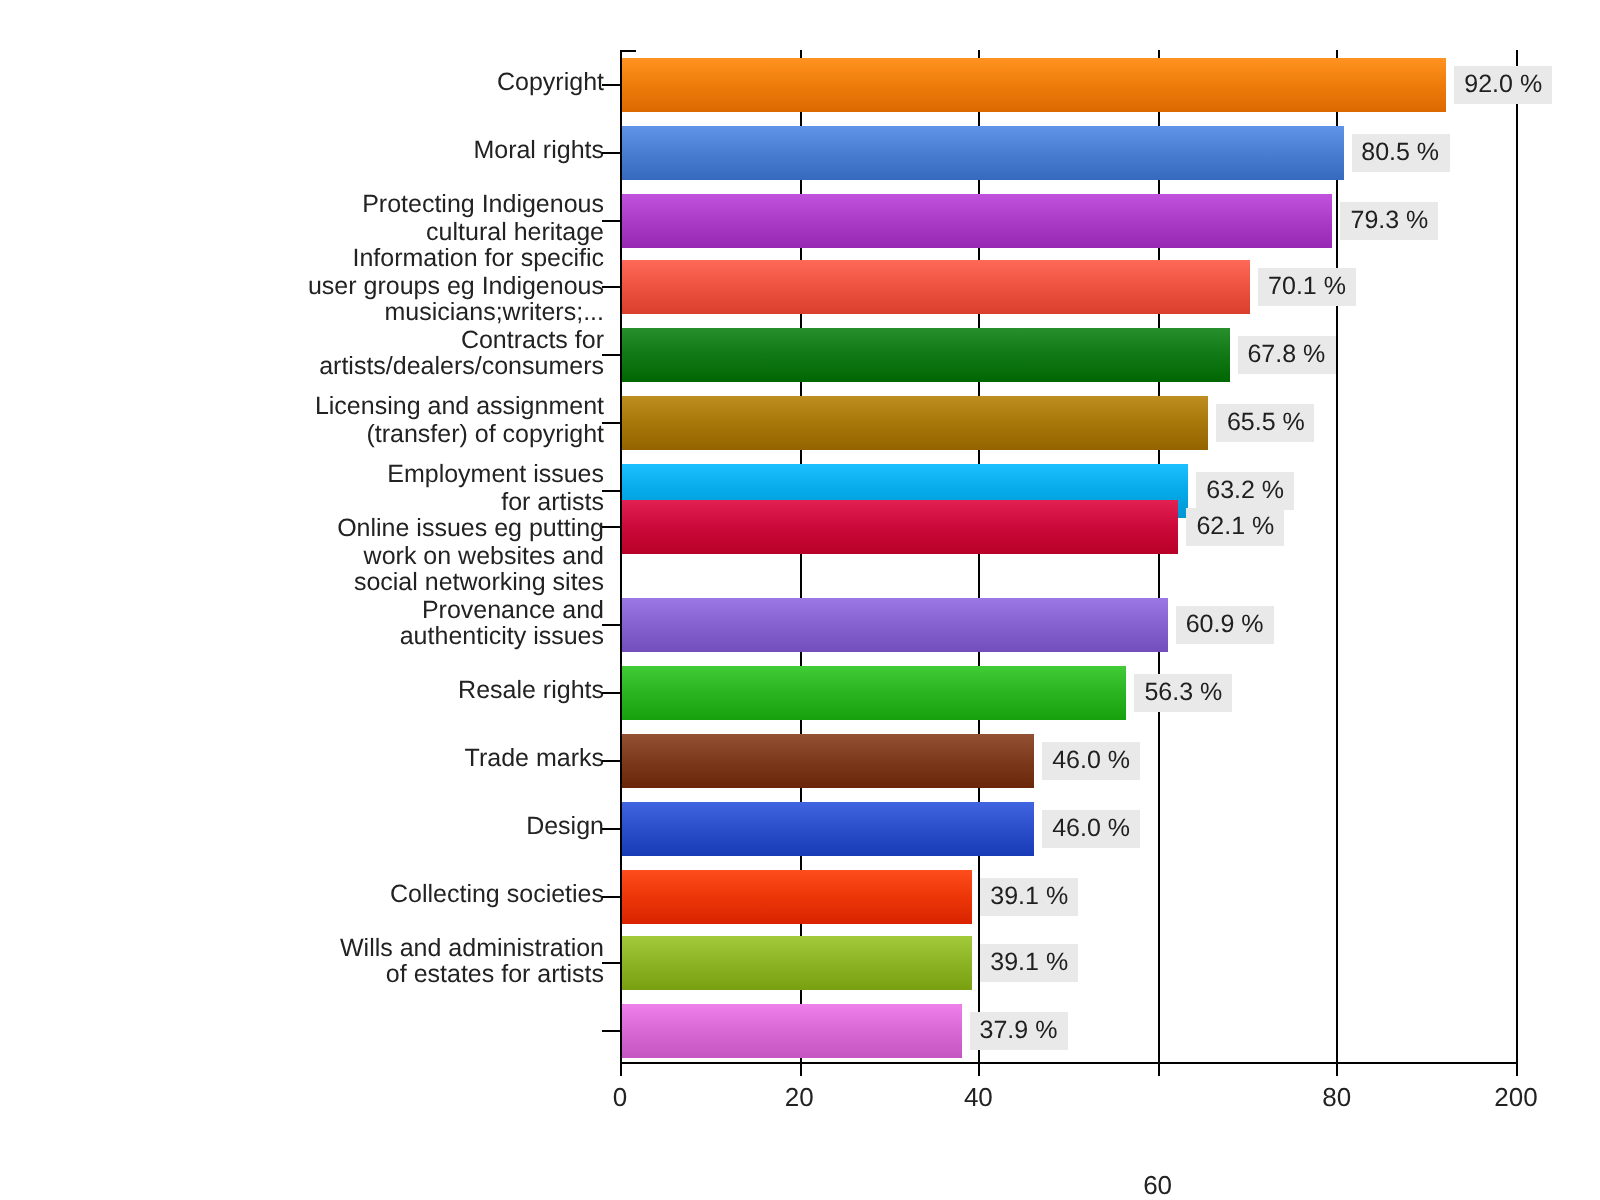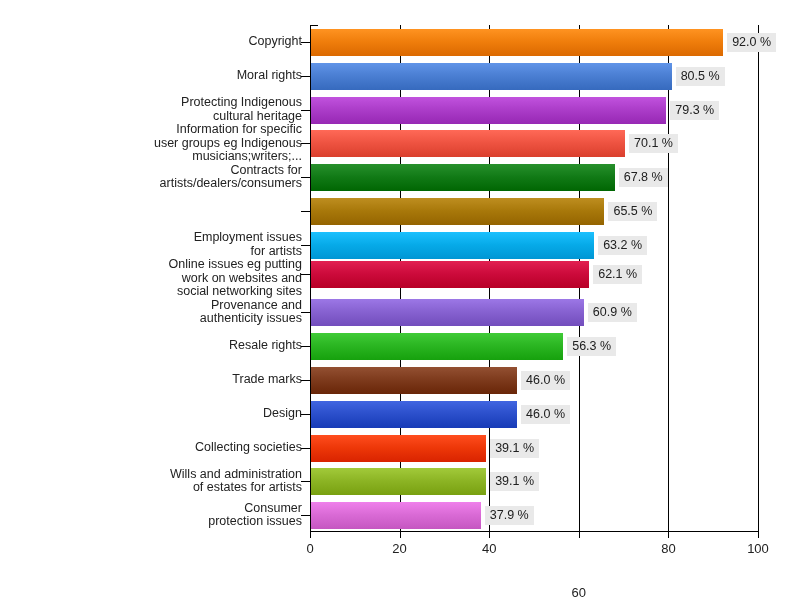--- a/index.html
+++ b/index.html
@@ -166,35 +166,35 @@
   <div class="cat-labels">
       <div class="cat-label" style="top: 10.15px;">Copyright</div>
       <div class="cat-label" style="top: 43.95px;">Moral rights</div>
       <div class="cat-label" style="top: 71px;">Protecting Indigenous
 cultural heritage</div>
       <div class="cat-label" style="top: 98.05px;">Information for specific
 user groups eg Indigenous
 musicians;writers;...</div>
       <div class="cat-label" style="top: 138.6px;">Contracts for
 artists/dealers/consumers</div>
+      <div class="cat-label" style="top: 172.4px;">Licensing and assignment
+(transfer) of copyright</div>
       <div class="cat-label" style="top: 206.2px;">Employment issues
 for artists</div>
       <div class="cat-label" style="top: 233.25px;">Online issues eg putting
 work on websites and
 social networking sites</div>
       <div class="cat-label" style="top: 273.8px;">Provenance and
 authenticity issues</div>
       <div class="cat-label" style="top: 314.35px;">Resale rights</div>
       <div class="cat-label" style="top: 348.15px;">Trade marks</div>
       <div class="cat-label" style="top: 381.95px;">Design</div>
       <div class="cat-label" style="top: 415.75px;">Collecting societies</div>
       <div class="cat-label" style="top: 442.8px;">Wills and administration
 of estates for artists</div>
-      <div class="cat-label" style="top: 476.6px;">Consumer
-protection issues</div>
     </div>
 
   <div class="plot-area">
     <div id="gridlines">
         <div class="gridline" style="left: 89.6px;"></div>
         <div class="gridline" style="left: 179.2px;"></div>
         <div class="gridline" style="left: 268.8px;"></div>
         <div class="gridline" style="left: 358.4px;"></div>
         <div class="gridline" style="left: 448px;"></div>
       </div>
@@ -248,21 +248,21 @@
         </div>
         <div class="value-label" style="left: 298.44px;">65.5 %</div>
       </div>
       <div class="row" style="top: 202.8px; height: 33.8px;">
         <div class="ytick"></div>
         <div class="bar" title="Employment issues for artists: 63.2 %" style="width: 283.136px;">
           <div class="bar-inner" style="background: linear-gradient(rgb(28, 192, 254) 0%, rgb(6, 170, 232) 48%, rgb(0, 150, 212) 100%);"></div>
         </div>
         <div class="value-label" style="left: 288.136px;">63.2 %</div>
       </div>
-      <div class="row" style="top: 232px; height: 33.8px; text-align: center;">
+      <div class="row" style="top: 221px; height: 33.8px; text-align: center;">
         <div class="ytick"></div>
         <div class="bar" title="Online issues eg putting work on websites and social networking sites: 62.1 %" style="width: 278.208px;">
           <div class="bar-inner" style="background: linear-gradient(rgb(226, 32, 81) 0%, rgb(204, 10, 59) 48%, rgb(184, 0, 39) 100%);"></div>
         </div>
         <div class="value-label" style="left: 283.208px;">62.1 %</div>
       </div>
       <div class="row" style="top: 270.4px; height: 33.8px; padding-left: 38px;">
         <div class="ytick"></div>
         <div class="bar" title="Provenance and authenticity issues: 60.9 %" style="width: 272.832px;">
           <div class="bar-inner" style="background: linear-gradient(rgb(156, 119, 230) 0%, rgb(134, 97, 208) 48%, rgb(114, 77, 188) 100%);"></div>
@@ -318,16 +318,16 @@
       <div class="xlabel" style="left: 310px;">0</div>
       <div class="xtick" style="left: 399.6px;"></div>
       <div class="xlabel" style="left: 399.6px;">20</div>
       <div class="xtick" style="left: 489.2px;"></div>
       <div class="xlabel" style="left: 489.2px;">40</div>
       <div class="xtick" style="left: 578.8px;"></div>
       <div class="xlabel" style="left: 578.8px; margin-top: 44px;">60</div>
       <div class="xtick" style="left: 668.4px;"></div>
       <div class="xlabel" style="left: 668.4px;">80</div>
       <div class="xtick" style="left: 758px;"></div>
-      <div class="xlabel" style="left: 758px;">100</div>
+      <div class="xlabel" style="left: 758px;">200</div>
     </div>
 
 </div>
 
 </body></html>

